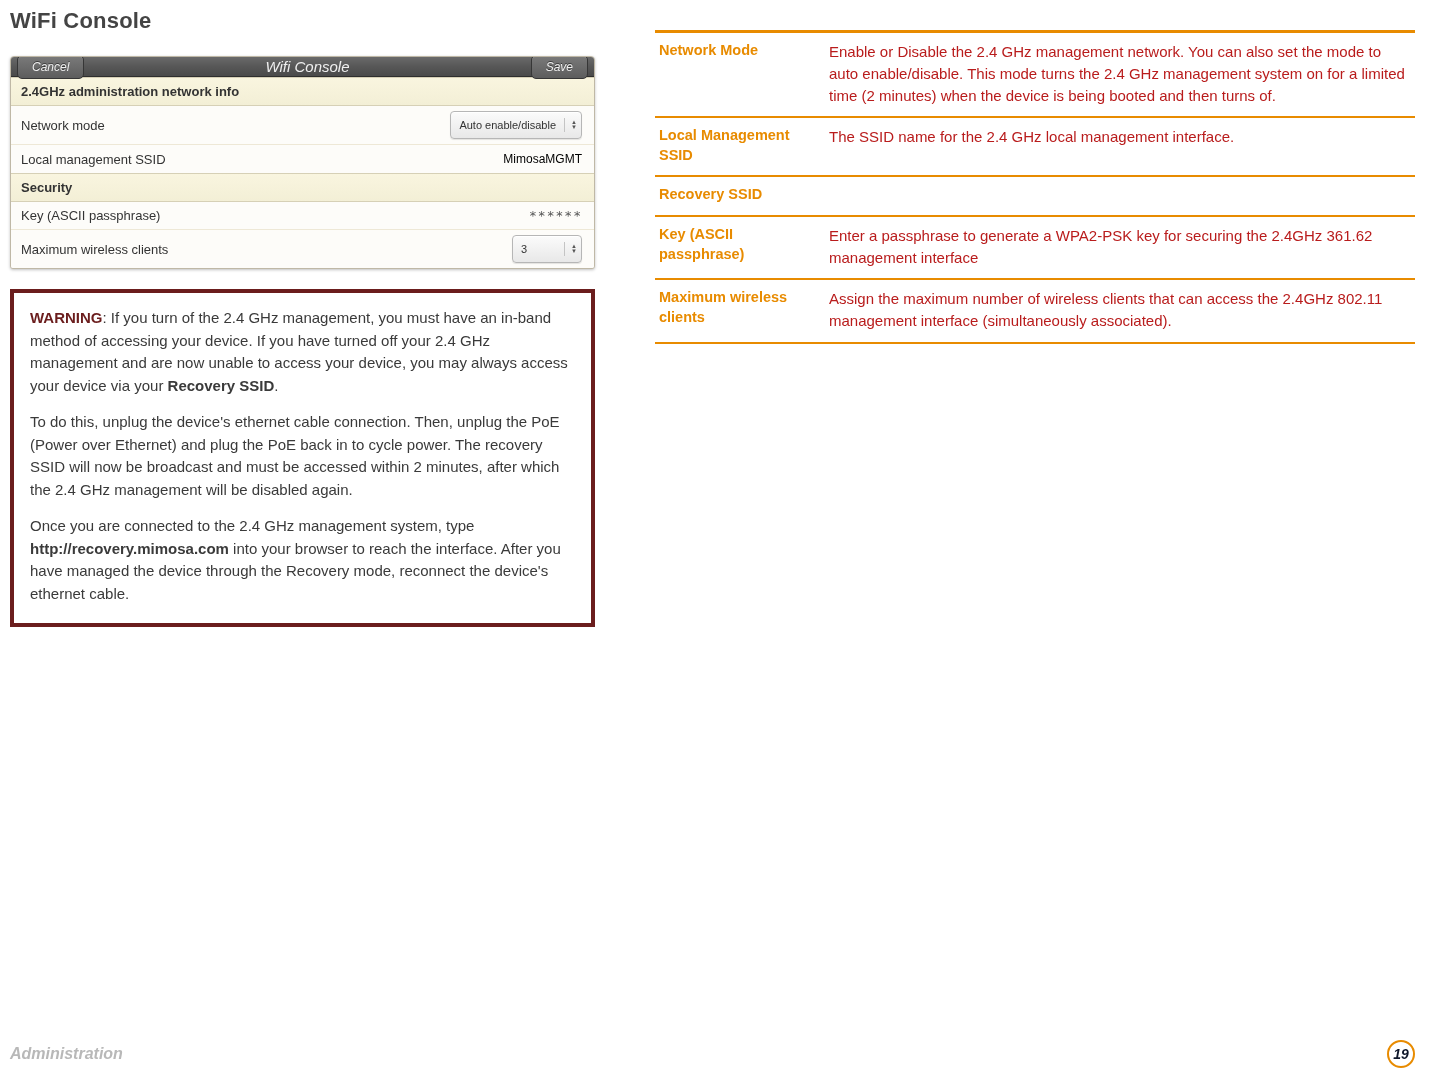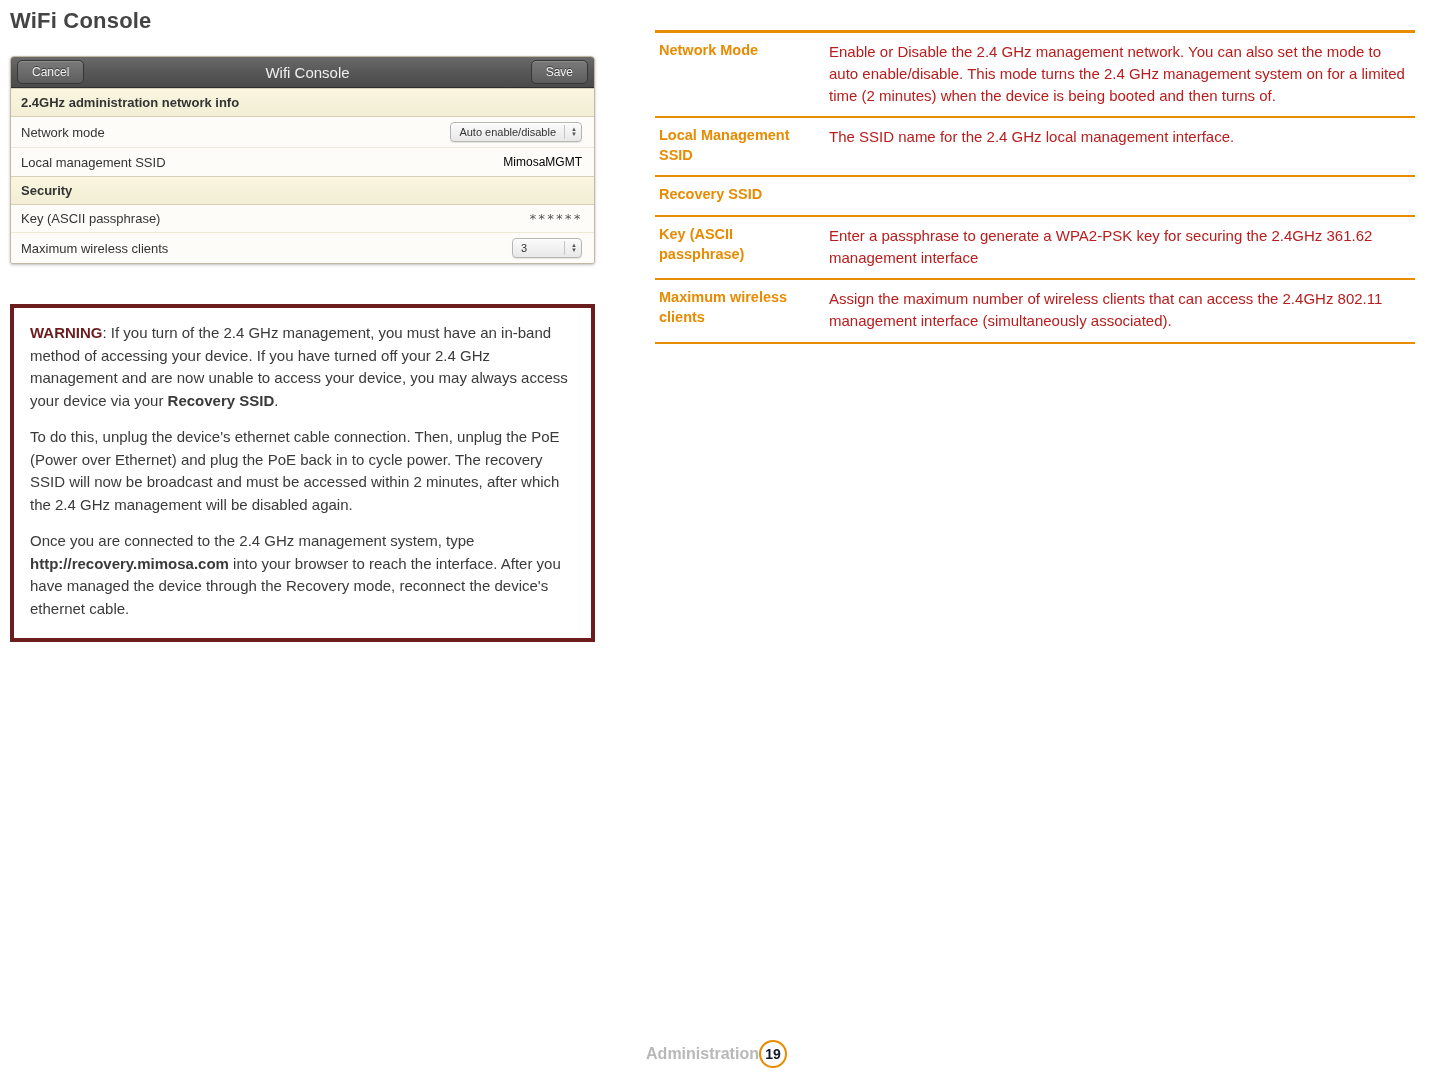--- a/index.html
+++ b/index.html
@@ -32,26 +32,27 @@
     width: 585px;
     border: 1px solid #bfb8a6;
     border-radius: 4px 4px 3px 3px;
     overflow: hidden;
     box-shadow: 0 1px 3px rgba(0,0,0,0.25);
     background: #f7f3e8;
   }
   .panel-header {
     background: linear-gradient(#6a6a6a, #575757 50%, #4a4a4a);
     color: #fff;
-    height: 31px;
+    height: 20px;
     display: flex;
     align-items: center;
     justify-content: space-between;
     padding: 0 6px;
     border-bottom: 1px solid #2e2e2e;
+    font-style: italic;
   }
   .panel-header .title {
     flex: 1;
     text-align: center;
     font-size: 15px;
     color: #efefef;
     font-weight: 500;
   }
   .hdr-btn {
     display: inline-flex;
@@ -91,21 +92,21 @@
     border-bottom: 1px solid #eee8d6;
     min-height: 28px;
   }
   .row:last-child { border-bottom: none; }
   .link-val { color: #000000; font-size: 12px; }
   .static-val { color: #555; font-size: 13px; }
 
   .faux-select, .faux-num {
     display: inline-flex;
     align-items: center;
-    height: 20px;
+    height: 28px;
     background: linear-gradient(#fbfbfb, #e8e8e8);
     border: 1px solid #b6b6b6;
     border-radius: 4px;
     font-size: 11px;
     color: #333;
     box-shadow: inset 0 1px 0 #fff, 0 1px 1px rgba(0,0,0,0.1);
     padding: 0 4px 0 8px;
     gap: 8px;
   }
   .faux-select .arrows, .faux-num .arrows {
@@ -120,21 +121,21 @@
     justify-content: center;
     gap: 1px;
   }
   .faux-num { width: 70px; }
   .faux-num .numval { flex:1; text-align: left; }
 
   .dots { font-family: monospace; letter-spacing: 1px; color:#555; }
 
   
   .warning-box {
-    margin-top: 40px;
+    margin-top: 20px;
     border: 4px solid #6b1d1d;
     padding: 14px 16px 18px 16px;
     font-size: 15px;
     line-height: 1.5;
     color: #3a3a3a;
   }
   .warning-box p { margin-bottom: 14px; }
   .warning-box p:last-child { margin-bottom: 0; }
   .warning-box .w-title { color: #6b1d1d; font-weight: bold; }
   .warning-box b { font-weight: bold; }
@@ -164,24 +165,25 @@
     font-size: 15px;
     color: #b91c1c;
     line-height: 1.45;
   }
 
   
   .footer {
     position: absolute;
     bottom: 18px;
     left: 10px;
-    right: 12px;
-    display: flex;
-    justify-content: center;
-    align-items: center;
+    right: 20px;
+    display: flex;
+    justify-content: space-between;
+    align-items: center;
+    font-style: italic;
   }
   .footer-left {
     color: #b8b8b8;
     font-weight: bold;
     font-size: 16px;
   }
   .page-num {
     width: 28px;
     height: 28px;
     border: 2px solid #e88b00;

